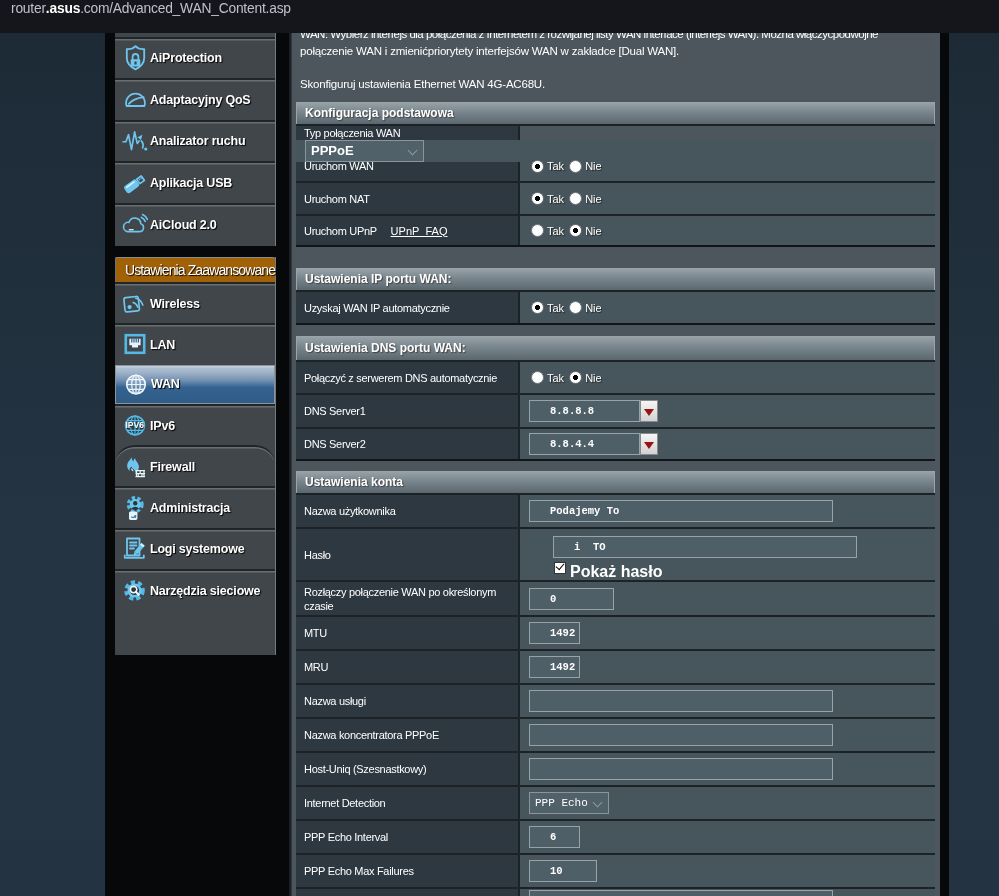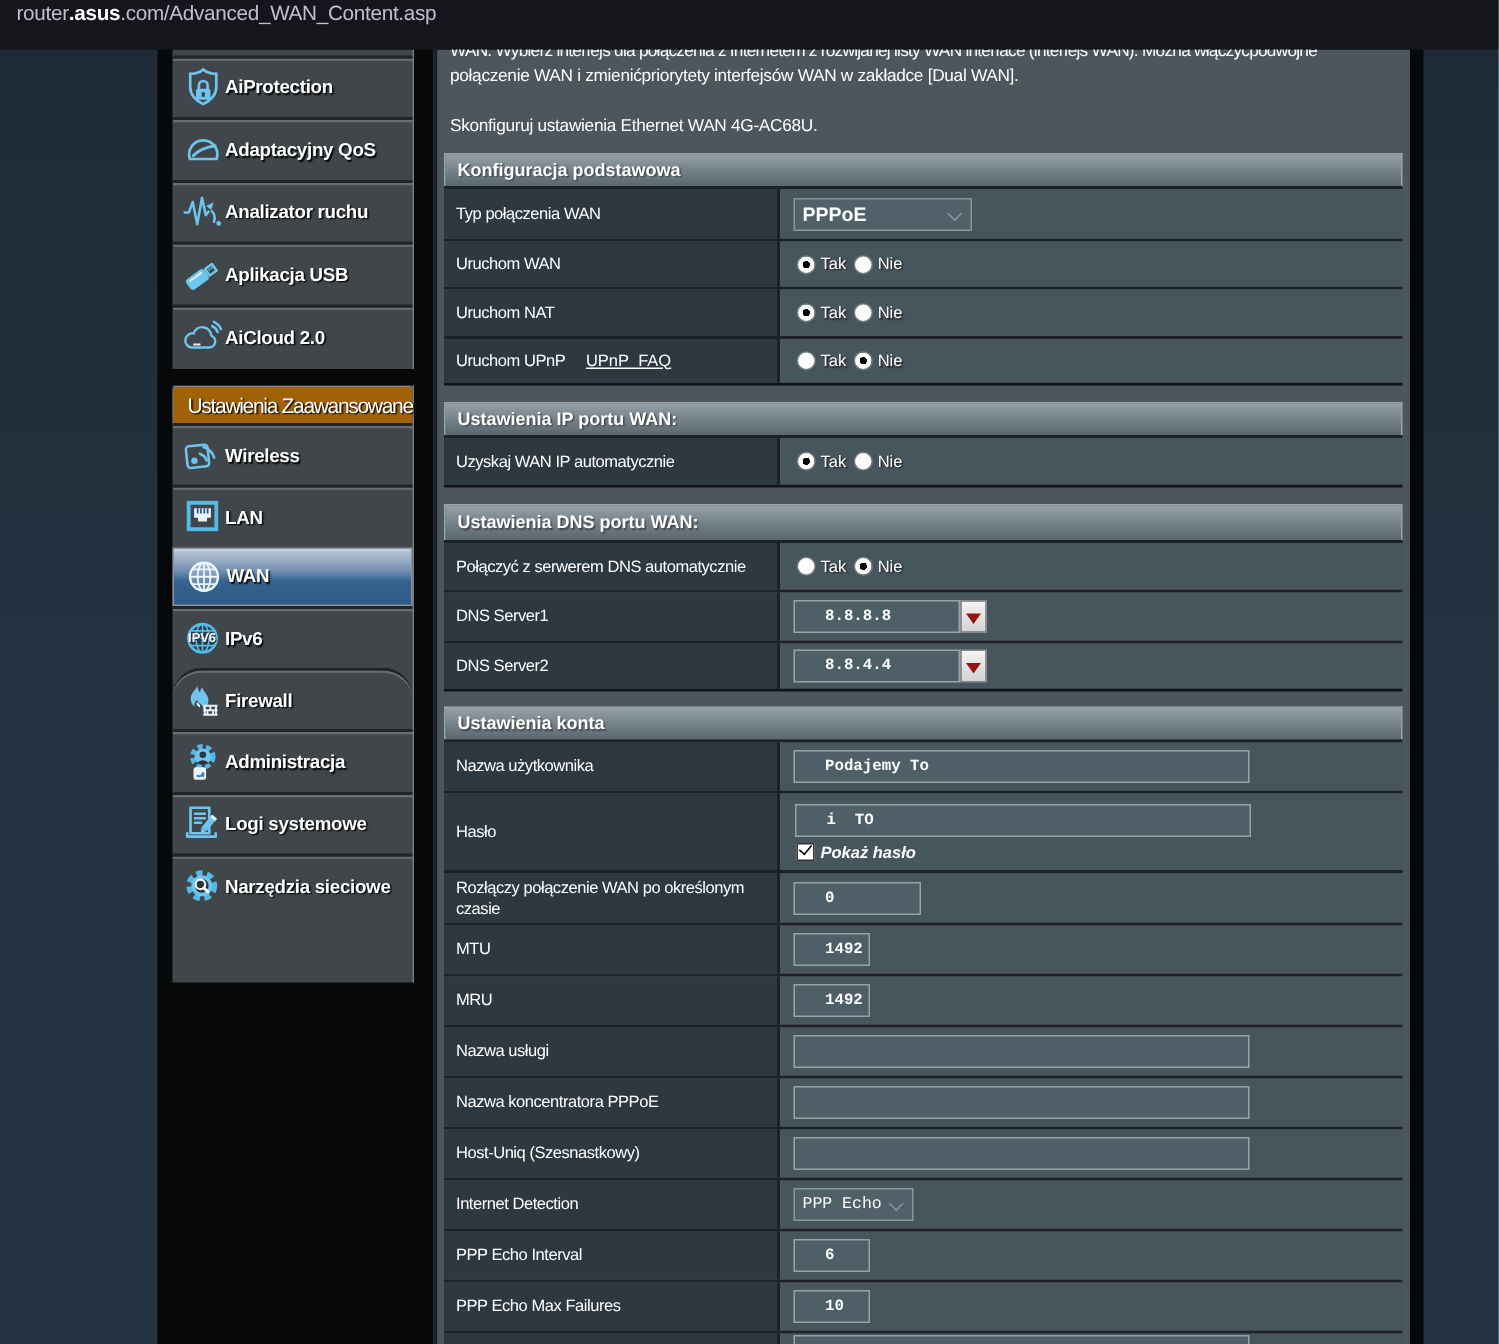--- a/index.html
+++ b/index.html
@@ -203,21 +203,21 @@
     </div>
 </div>
 
 <div class="content">
 <div class="desc" style="left:11px;top:-5px;letter-spacing:-0.5px;">WAN: Wybierz interfejs dla połączenia z Internetem z rozwijanej listy WAN interface (interfejs WAN). Można włączyćpodwójne</div>
 <div class="desc" style="left:11px;top:12px;">połączenie WAN i zmienićpriorytety interfejsów WAN w zakładce [Dual WAN].</div>
 <div class="desc" style="left:11px;top:45px;">Skonfiguruj ustawienia Ethernet WAN 4G-AC68U.</div>
 
 <div class="sec" style="top:69px;">
 <div class="sech">Konfiguracja podstawowa</div>
-<div class="row" style="height:35px;">
+<div class="row" style="height:25px;flex-direction:column;">
         <div class="lbl">Typ połączenia WAN</div>
         <div class="val">
           <div class="sel" style="width:119px;font-weight:bold;font-size:13px;">PPPoE<span class="ch">⌄</span></div>
         </div>
       </div>
 <div class="row" style="height:32px;">
         <div class="lbl">Uruchom WAN</div>
         <div class="val">
           <span class="radio on"></span>
           <span class="rlab">Tak</span>
@@ -289,24 +289,24 @@
 <div class="sech">Ustawienia konta</div>
 <div class="row" style="height:34px;">
         <div class="lbl">Nazwa użytkownika</div>
         <div class="val">
           <div class="inp big" style="width:304px;">Podajemy To</div>
         </div>
       </div>
 <div class="row" style="height:53px;">
         <div class="lbl">Hasło</div>
         <div class="val">
-          <div style="position:relative;width:100%;height:100%;">
+          <div style="position:relative;width:100%;height:100%;margin-left:23px;">
             <div class="inp big" style="width:304px;position:absolute;left:1px;top:7px;">i&nbsp;&nbsp;TO</div>
             <span class="cb" style="position:absolute;left:2px;top:33px;"></span>
-            <span style="position:absolute;left:18px;top:33.5px;font-size:11px;font-weight:bold;color:#fff;font-style:italic;">Pokaż hasło</span>
+            <span style="position:absolute;left:18px;top:33.5px;font-size:16px;font-weight:bold;color:#fff;">Pokaż hasło</span>
           </div>
         </div>
       </div>
 <div class="row" style="height:35px;">
         <div class="lbl">Rozłączy połączenie WAN po określonym czasie</div>
         <div class="val">
           <div class="inp" style="width:85px;">0</div>
         </div>
       </div>
 <div class="row" style="height:34px;">
@@ -347,21 +347,21 @@
       </div>
 <div class="row" style="height:34px;">
         <div class="lbl">PPP Echo Interval</div>
         <div class="val">
           <div class="inp" style="width:51px;">6</div>
         </div>
       </div>
 <div class="row" style="height:34px;">
         <div class="lbl">PPP Echo Max Failures</div>
         <div class="val">
-          <div class="inp" style="width:51px;">10</div>
+          <div class="inp" style="width:68px;">10</div>
         </div>
       </div>
 <div class="row" style="height:34px;">
         <div class="lbl"></div>
         <div class="val">
           <div class="inp big" style="width:304px;align-self:flex-start;margin-top:1px;"></div>
         </div>
       </div>
 </div>
 </div>

